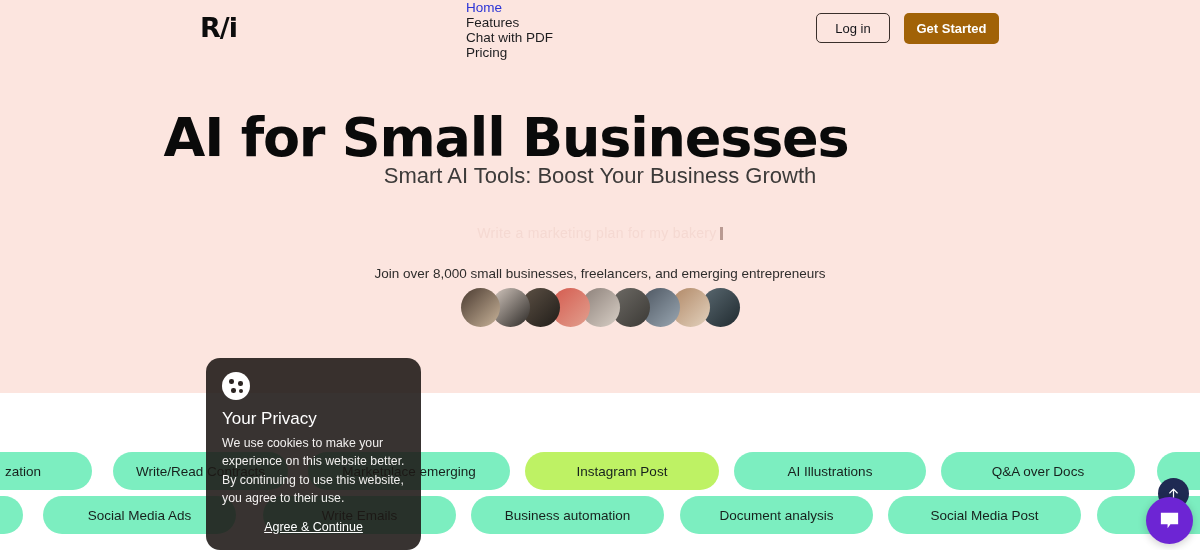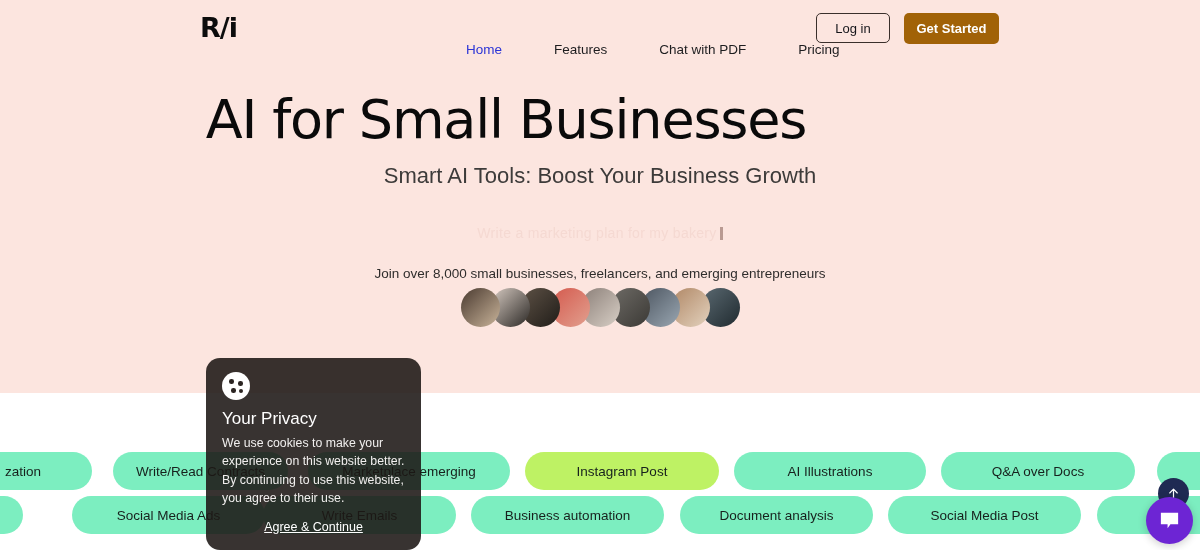--- a/index.html
+++ b/index.html
@@ -26,21 +26,21 @@
     display:flex; align-items:center;
   }
   .logo {
     position:absolute; left:200px; top:14px;
     font-size:27px; font-weight:900; color:#0c0c0c;
     letter-spacing:-1px; font-family:"DejaVu Sans", sans-serif;
     line-height:1;
   }
   .nav-links {
     position:absolute; left:440px; top:0; height:57px;
-    display:flex; align-items:flex-end; gap:0;
+    display:flex; align-items:flex-start; gap:0;flex-direction:column;
   }
   .nav-link {
     font-size:13.5px; color:#1d1d1f; padding:0 26px;
     cursor:pointer; white-space:nowrap;
   }
   .nav-link.active { color:#2b34d6; }
   .btn-login {
     position:absolute; left:816px; top:13px; width:74px; height:30px;
     border:1px solid #3a2f2b; border-radius:5px;
     background:transparent; color:#15151a; font-size:13px;
@@ -51,22 +51,22 @@
     position:absolute; left:904px; top:13px; width:95px; height:31px;
     background:#12407e; border-radius:5px; color:#ffffff;
     font-size:13px; font-weight:600;
     display:flex; align-items:center; justify-content:center;
     cursor:pointer; border:none;
     font-family:"Liberation Sans", sans-serif;
   }
 
   
   .hero-title {
-    position:absolute; left:0; top:90px; width:1012px;
-    text-align:center; font-size:54px; font-weight:400;
+    position:absolute; left:0; top:108px; width:1012px;
+    text-align:center; font-size:54px; font-weight:700;
     color:#0a0a0a; letter-spacing:-1.2px; line-height:1.1;
     font-family:"DejaVu Sans", sans-serif;
   }
   .hero-sub {
     position:absolute; left:0; top:163px; width:1200px;
     text-align:center; font-size:22px; color:#3d3b3a; font-weight:400;
   }
   .hero-typing {
     position:absolute; left:0; top:225px; width:1200px;
     text-align:center; font-size:14px; color:#f5d9d2;
@@ -201,21 +201,21 @@
         <div class="pill" style="left: -46px; width: 138px; background: rgb(124, 238, 192);">zation</div>
         <div class="pill" style="left: 113px; width: 175px; background: rgb(124, 238, 192);">Write/Read Contracts</div>
         <div class="pill" style="left: 308px; width: 202px; background: rgb(124, 238, 192);">Marketplace emerging</div>
         <div class="pill" style="left: 525px; width: 194px; background: #bef264;">Instagram Post</div>
         <div class="pill" style="left: 734px; width: 192px; background: rgb(124, 238, 192);">AI Illustrations</div>
         <div class="pill" style="left: 941px; width: 194px; background: rgb(124, 238, 192);">Q&amp;A over Docs</div>
         <div class="pill" style="left: 1157px; width: 110px; background: rgb(124, 238, 192);">Cu</div>
       </div>
     <div class="pill-row r2" id="pill-row-2">
         <div class="pill" style="left: -50px; width: 73px; background: rgb(124, 238, 192);">s</div>
-        <div class="pill" style="left: 72px; width: 193px; background: rgb(124, 238, 192);">Social Media Ads</div>
+        <div class="pill" style="left: 43px; width: 193px; background: rgb(124, 238, 192);">Social Media Ads</div>
         <div class="pill" style="left: 263px; width: 193px; background: rgb(124, 238, 192);">Write Emails</div>
         <div class="pill" style="left: 471px; width: 193px; background: rgb(124, 238, 192);">Business automation</div>
         <div class="pill" style="left: 680px; width: 193px; background: rgb(124, 238, 192); text-align: center;">Document analysis</div>
         <div class="pill" style="left: 888px; width: 193px; background: rgb(124, 238, 192);">Social Media Post</div>
         <div class="pill" style="left: 1097px; width: 140px; background: rgb(124, 238, 192);">Tr</div>
       </div>
   </div>
 
   <div class="cookie">
     <div class="cookie-icon">

